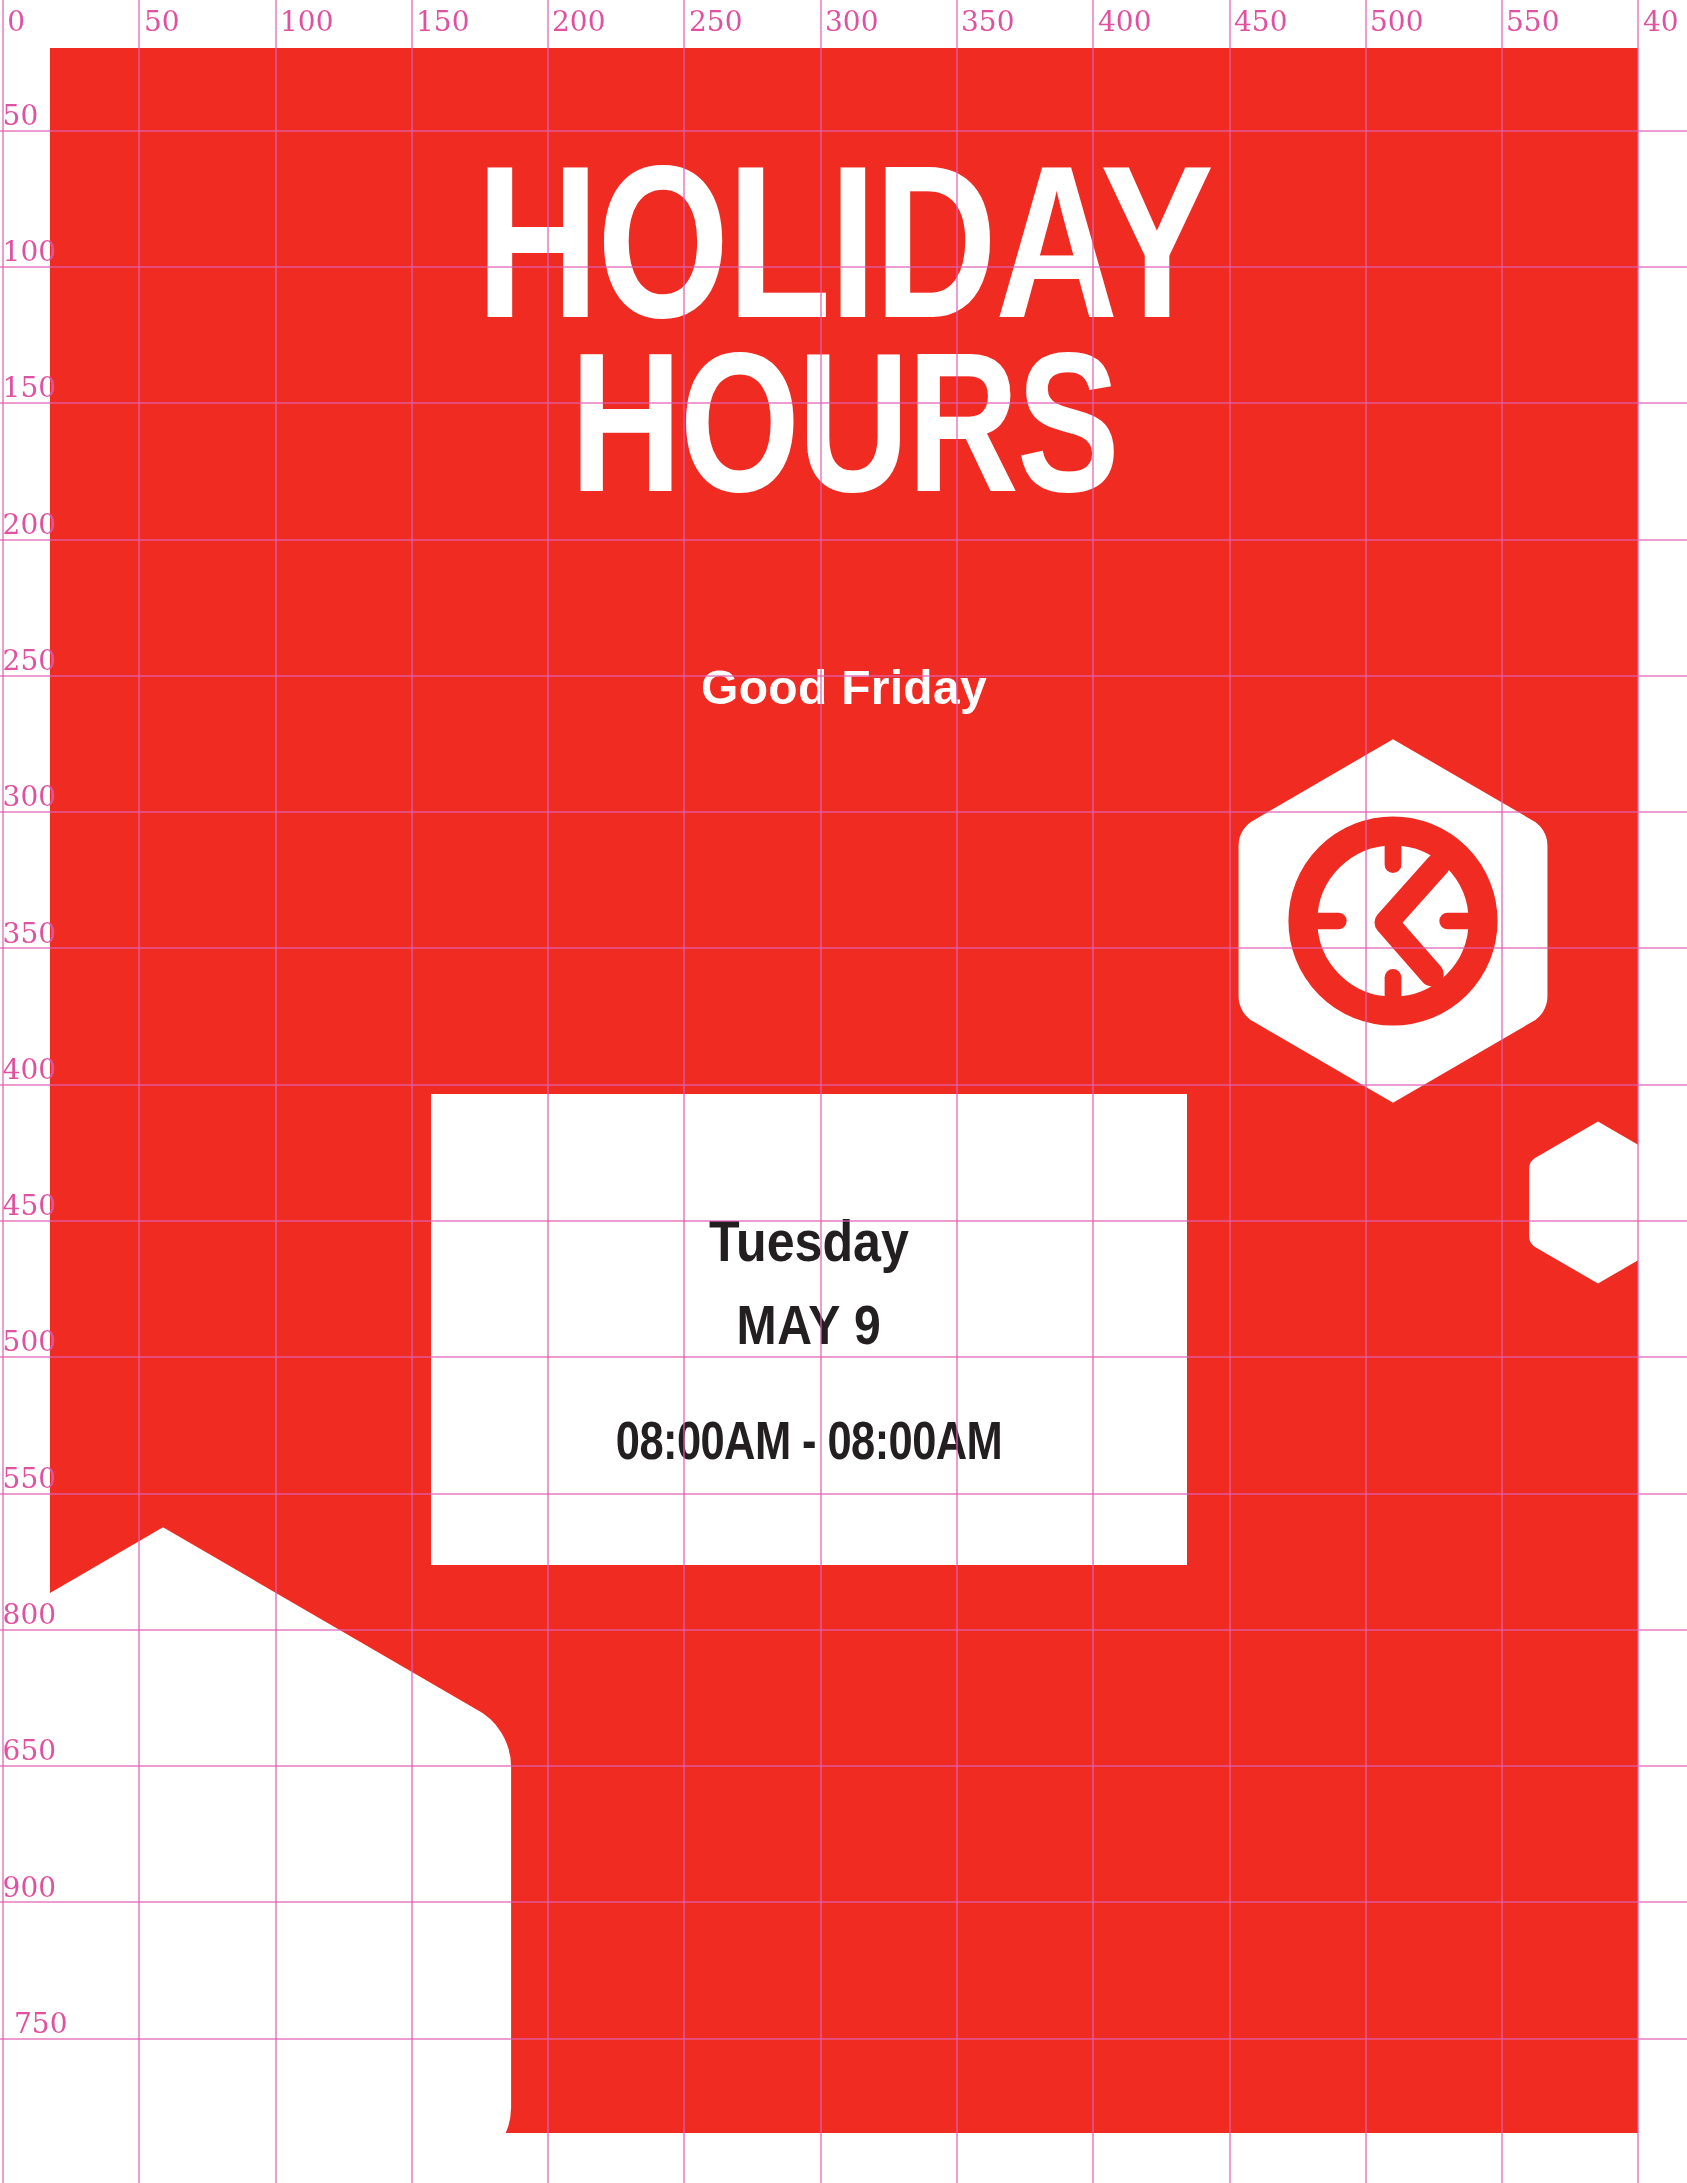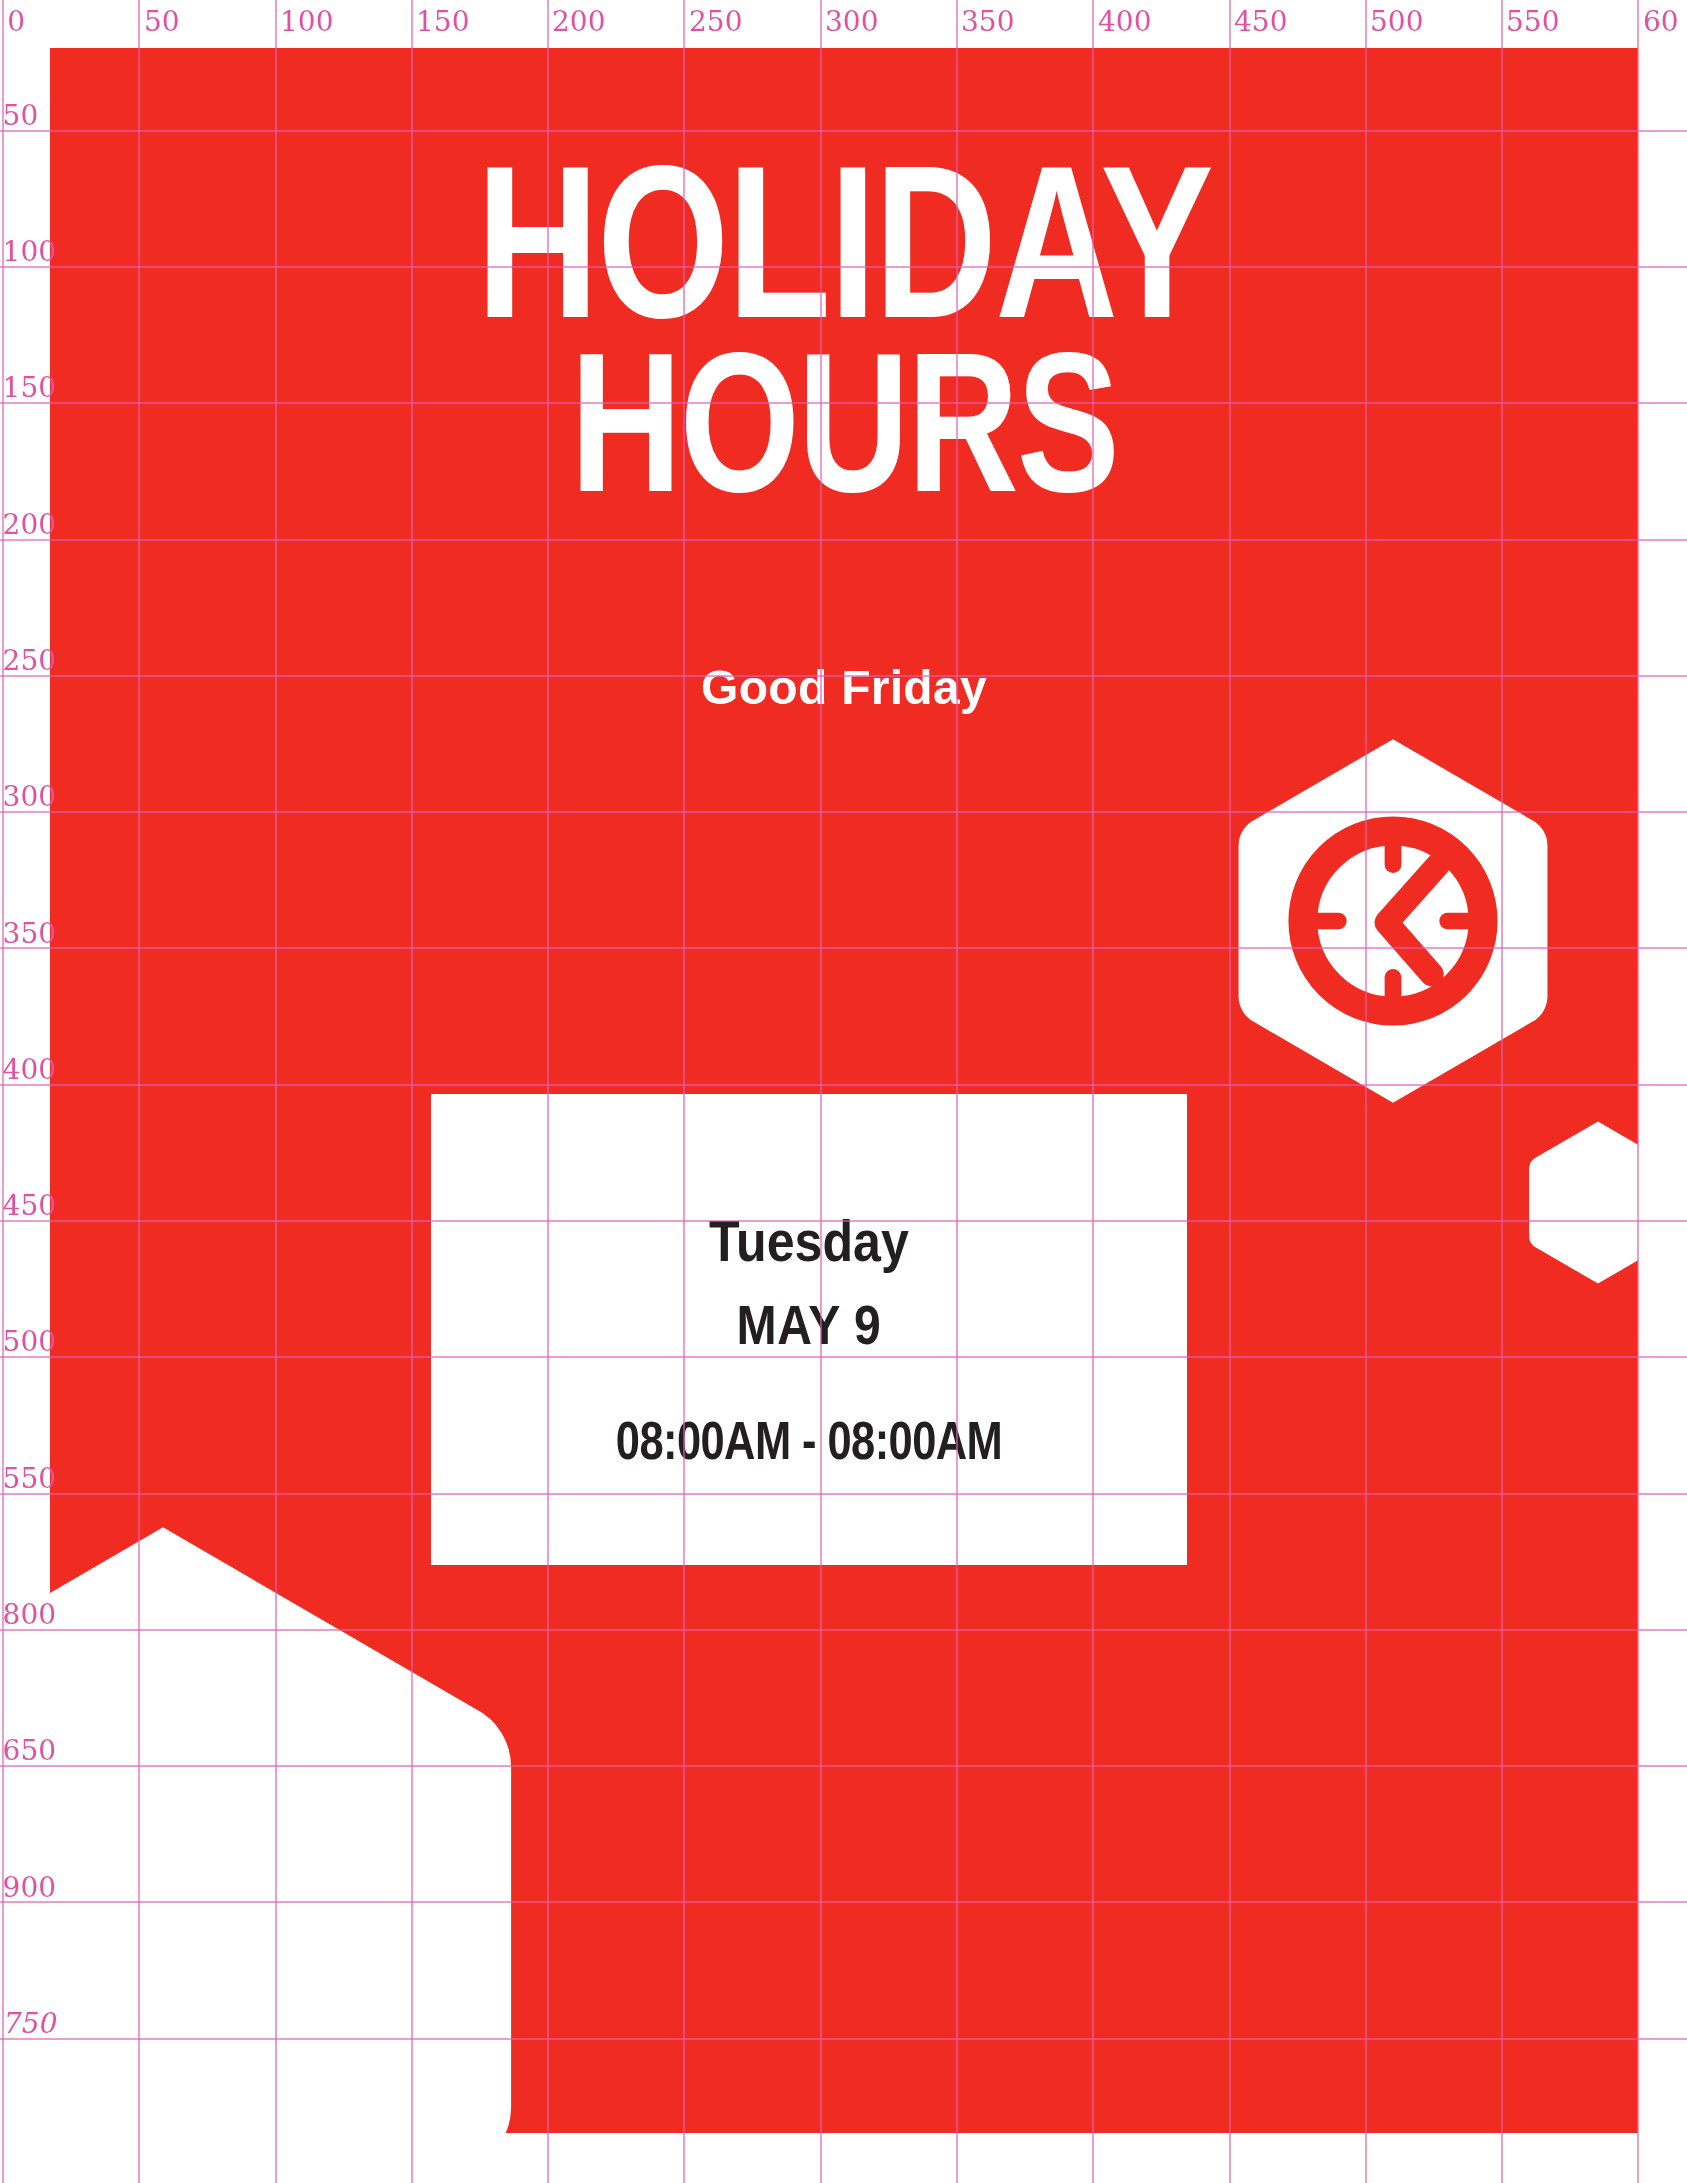--- a/index.html
+++ b/index.html
@@ -247,21 +247,21 @@
       <div class="grid-label grid-label-x" style="left: 961px; top: 8px;">350</div>
       <div class="grid-line-v" style="left: 1092px;"></div>
       <div class="grid-label grid-label-x" style="left: 1098px; top: 8px;">400</div>
       <div class="grid-line-v" style="left: 1229px;"></div>
       <div class="grid-label grid-label-x" style="left: 1234px; top: 8px;">450</div>
       <div class="grid-line-v" style="left: 1365px;"></div>
       <div class="grid-label grid-label-x" style="left: 1370px; top: 8px;">500</div>
       <div class="grid-line-v" style="left: 1501px;"></div>
       <div class="grid-label grid-label-x" style="left: 1506px; top: 8px;">550</div>
       <div class="grid-line-v" style="left: 1637px;"></div>
-      <div class="grid-label grid-label-x" style="left: 1643px; top: 8px;">60</div>
+      <div class="grid-label grid-label-x" style="left: 1643px; top: 8px;">40</div>
       <div class="grid-line-h" style="top: 130px;"></div>
       <div class="grid-label grid-label-y" style="left: 2.6px; top: 102px;">50</div>
       <div class="grid-line-h" style="top: 266px;"></div>
       <div class="grid-label grid-label-y" style="left: 2.6px; top: 238px;">100</div>
       <div class="grid-line-h" style="top: 402px;"></div>
       <div class="grid-label grid-label-y" style="left: 2.6px; top: 374px;">150</div>
       <div class="grid-line-h" style="top: 539px;"></div>
       <div class="grid-label grid-label-y" style="left: 2.6px; top: 511px;">200</div>
       <div class="grid-line-h" style="top: 675px;"></div>
       <div class="grid-label grid-label-y" style="left: 2.6px; top: 647px;">250</div>
@@ -277,17 +277,17 @@
       <div class="grid-label grid-label-y" style="left: 2.6px; top: 1328px;">500</div>
       <div class="grid-line-h" style="top: 1493px;"></div>
       <div class="grid-label grid-label-y" style="left: 2.6px; top: 1465px;">550</div>
       <div class="grid-line-h" style="top: 1629px;"></div>
       <div class="grid-label grid-label-y" style="left: 2.6px; top: 1601px;">800</div>
       <div class="grid-line-h" style="top: 1765px;"></div>
       <div class="grid-label grid-label-y" style="left: 2.6px; top: 1737px; text-align: right;">650</div>
       <div class="grid-line-h" style="top: 1901px;"></div>
       <div class="grid-label grid-label-y" style="left: 2.6px; top: 1874px;">900</div>
       <div class="grid-line-h" style="top: 2038px;"></div>
-      <div class="grid-label grid-label-y" style="left: 4px; top: 2010px; font-style: italic;">750</div>
+      <div class="grid-label grid-label-y" style="left: 14px; top: 2010px;">750</div>
     </div>
 
 </div>
 
 
 </body></html>

